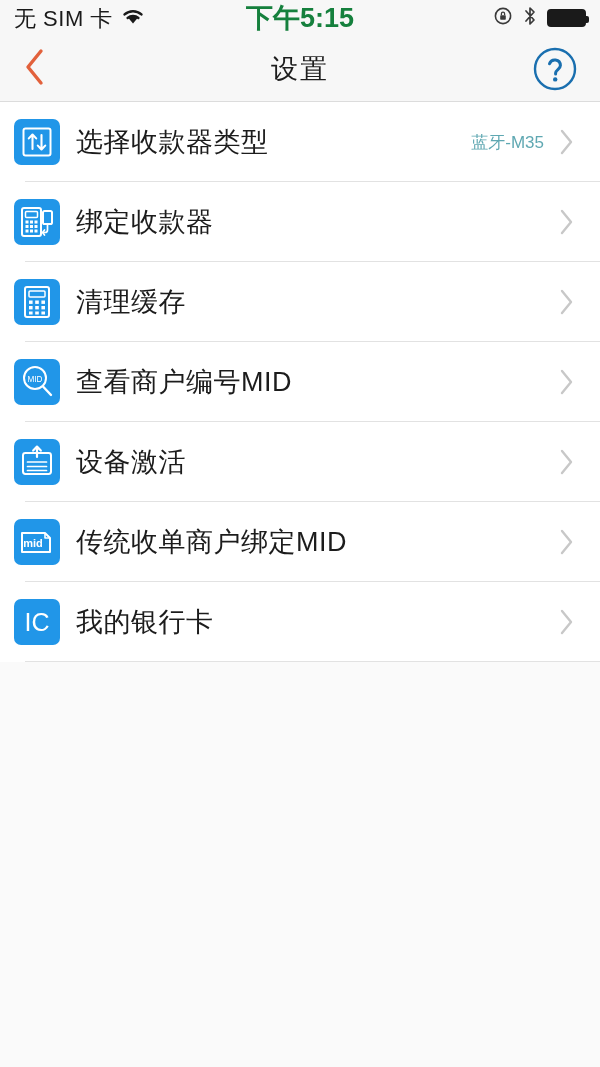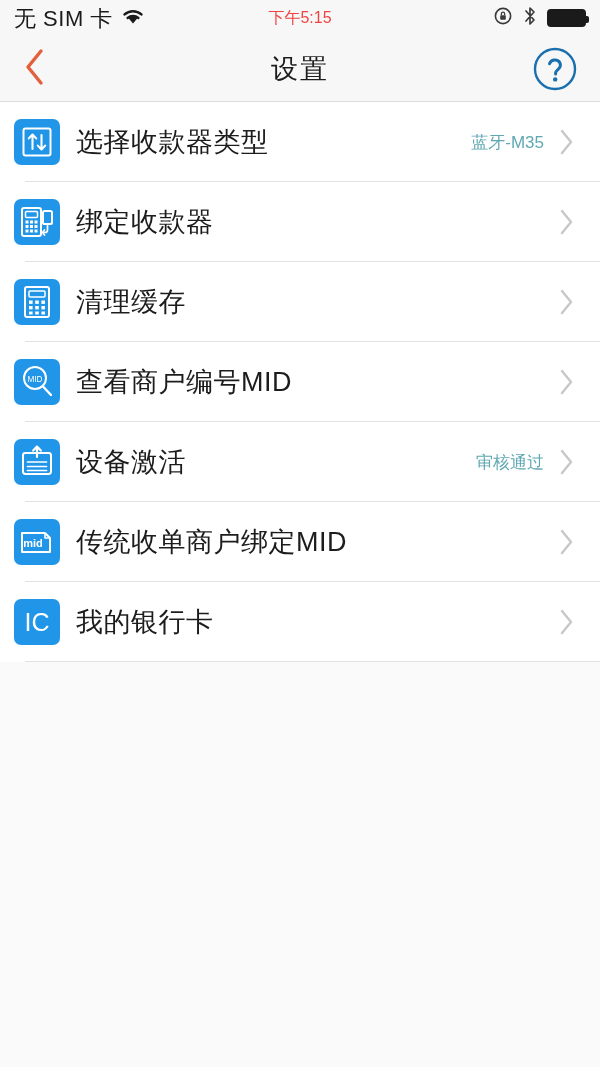--- a/index.html
+++ b/index.html
@@ -48,23 +48,23 @@
     line-height: 1;
     white-space: nowrap;
   }
   .status-center {
     position: absolute;
     left: 0; right: 0;
     text-align: center;
     pointer-events: none;
   }
   .status-time {
-    font-size: 16px;
-    font-weight: normal;
-    color: #ef4444;
+    font-size: 27px;
+    font-weight: bold;
+    color: #15803d;
     line-height: 1;
   }
   .status-right {
     margin-left: auto;
     display: flex;
     align-items: center;
     gap: 10px;
     flex: 0 0 auto;
     z-index: 2;
   }
@@ -350,21 +350,20 @@
 
     <div class="row">
       <span class="row-icon">
         <svg width="46" height="46" viewBox="0 0 46 46">
           <rect x="9" y="14" width="28" height="21" rx="2.4" stroke="#ffffff" stroke-width="2" fill="none"></rect>
           <path d="M23 8 V18 M19.2 11.6 L23 7.6 L26.8 11.6" stroke="#ffffff" stroke-width="2.2" fill="none" stroke-linecap="round" stroke-linejoin="round"></path>
           <path d="M13.5 23 H32.5 M13.5 27.5 H32.5 M13.5 31.5 H32.5" stroke="#ffffff" stroke-width="1.7" stroke-linecap="round"></path>
         </svg>
       </span>
       <span class="row-label">设备激活</span>
-      <span class="row-value">审核通过</span>
       <span class="row-chevron">
         <svg width="18" height="30" viewBox="0 0 18 30">
             <path d="M4 4 L13 15 L4 26" stroke="#c8c8c8" stroke-width="2.4" fill="none" stroke-linecap="round" stroke-linejoin="round"></path>
           </svg>
       </span>
     </div>
 
 
     <div class="row">
       <span class="row-icon">

